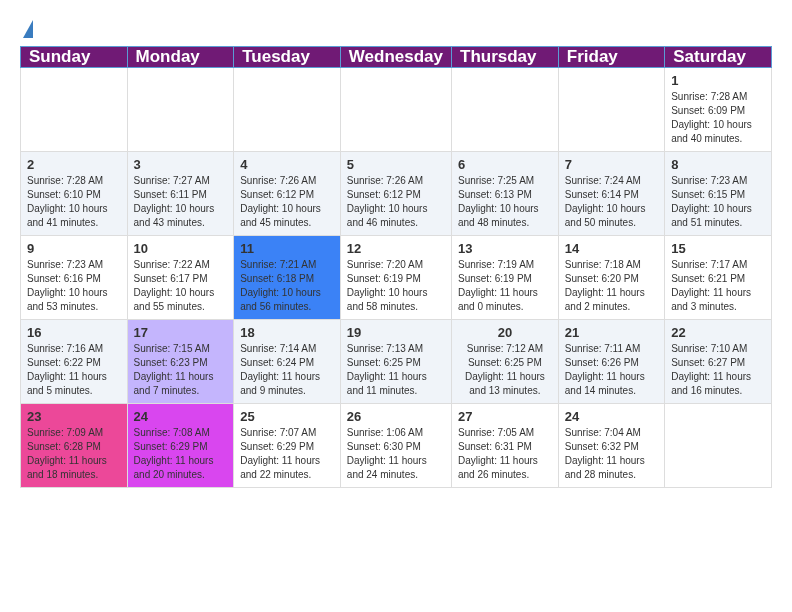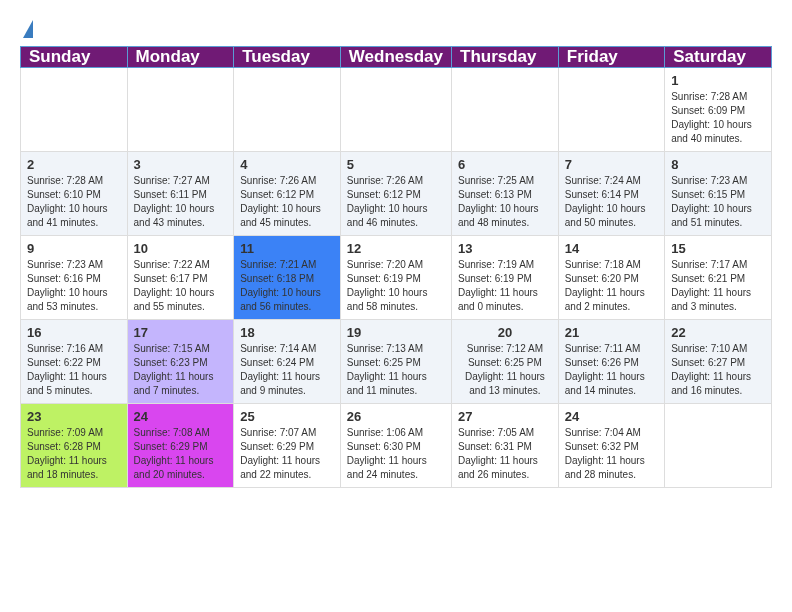--- a/index.html
+++ b/index.html
@@ -295,21 +295,21 @@
         </td>
         <td style="background: rgb(240, 244, 249);">
           <span class="day-num">22</span>
           <div class="day-info" style="white-space: pre-line;">Sunrise: 7:10 AM
 Sunset: 6:27 PM
 Daylight: 11 hours
 and 16 minutes.</div>
         </td>
       </tr>
       <tr>
-        <td style="background: #bef264;">
+        <td style="background: #ec4899;">
           <span class="day-num">23</span>
           <div class="day-info" style="white-space: pre-line;">Sunrise: 7:09 AM
 Sunset: 6:28 PM
 Daylight: 11 hours
 and 18 minutes.</div>
         </td>
         <td style="background: #d946ef;">
           <span class="day-num">24</span>
           <div class="day-info" style="white-space: pre-line;">Sunrise: 7:08 AM
 Sunset: 6:29 PM

